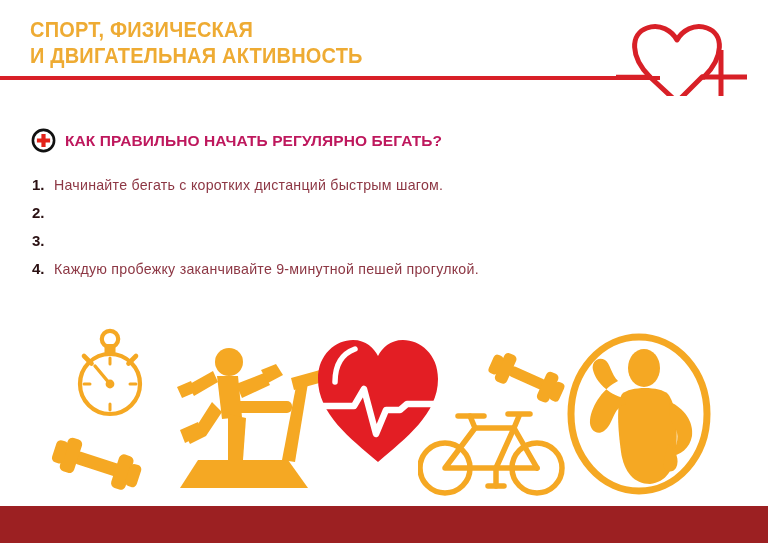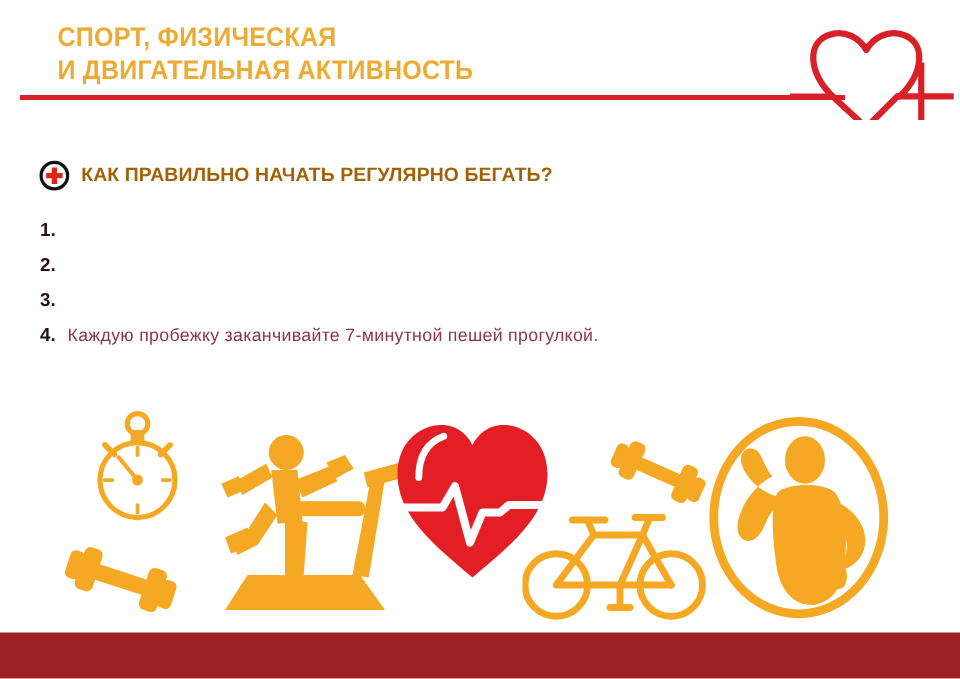--- a/index.html
+++ b/index.html
@@ -19,21 +19,20 @@
     overflow: hidden;
   }
 
   
   .header {
     position: absolute;
     left: 0;
     top: 0;
     width: 712px;
     height: 95px;
-    margin-left: 16px;
   }
   .header-title {
     position: absolute;
     left: 30px;
     top: 17px;
     width: 600px;
     color: #eeab33;
     font-family: "Liberation Sans Narrow", "Liberation Sans", sans-serif;
     font-weight: bold;
     font-size: 21.5px;
@@ -68,21 +67,21 @@
     display: flex;
     align-items: center;
     gap: 9px;
   }
   .cross-badge {
     width: 25px;
     height: 25px;
     flex: 0 0 25px;
   }
   .section-head-text {
-    color: #a16207;
+    color: #be185d;
     font-family: "Liberation Sans", sans-serif;
     font-weight: bold;
     font-size: 15.5px;
     letter-spacing: 0.1px;
     text-transform: uppercase;
     white-space: nowrap;
   }
 
   
   .tips {
@@ -174,30 +173,31 @@
         <circle cx="12.5" cy="12.5" r="10.6" fill="#ffffff" stroke="#111111" stroke-width="2.6"></circle>
         <path d="M10.4 5.9 h4.2 v4.5 h4.5 v4.2 h-4.5 v4.5 h-4.2 v-4.5 h-4.5 v-4.2 h4.5 z" fill="#e2231a"></path>
       </svg>
     </span>
     <span class="section-head-text">КАК ПРАВИЛЬНО НАЧАТЬ РЕГУЛЯРНО БЕГАТЬ?</span>
   </div>
 
   <ol class="tips">
     <li class="tip">
       <span class="tip-num">1.</span>
+      <span class="tip-text">Начинайте бегать с коротких дистанций быстрым шагом.</span>
     </li>
     <li class="tip">
       <span class="tip-num">2.</span>
     </li>
     <li class="tip">
       <span class="tip-num">3.</span>
     </li>
     <li class="tip">
       <span class="tip-num">4.</span>
-      <span class="tip-text">Каждую пробежку заканчивайте 7-минутной пешей прогулкой.</span>
+      <span class="tip-text">Каждую пробежку заканчивайте 9-минутной пешей прогулкой.</span>
     </li>
   </ol>
 
   <div class="icons">
 
     <div class="icon-slot i-stopwatch">
       <svg viewBox="0 0 96 96" width="96" height="96" aria-hidden="true">
         <g fill="none" stroke="#f5a823" stroke-width="4.2">
           <circle cx="48" cy="56" r="30"></circle>
           <circle cx="48" cy="11" r="8.2"></circle>

